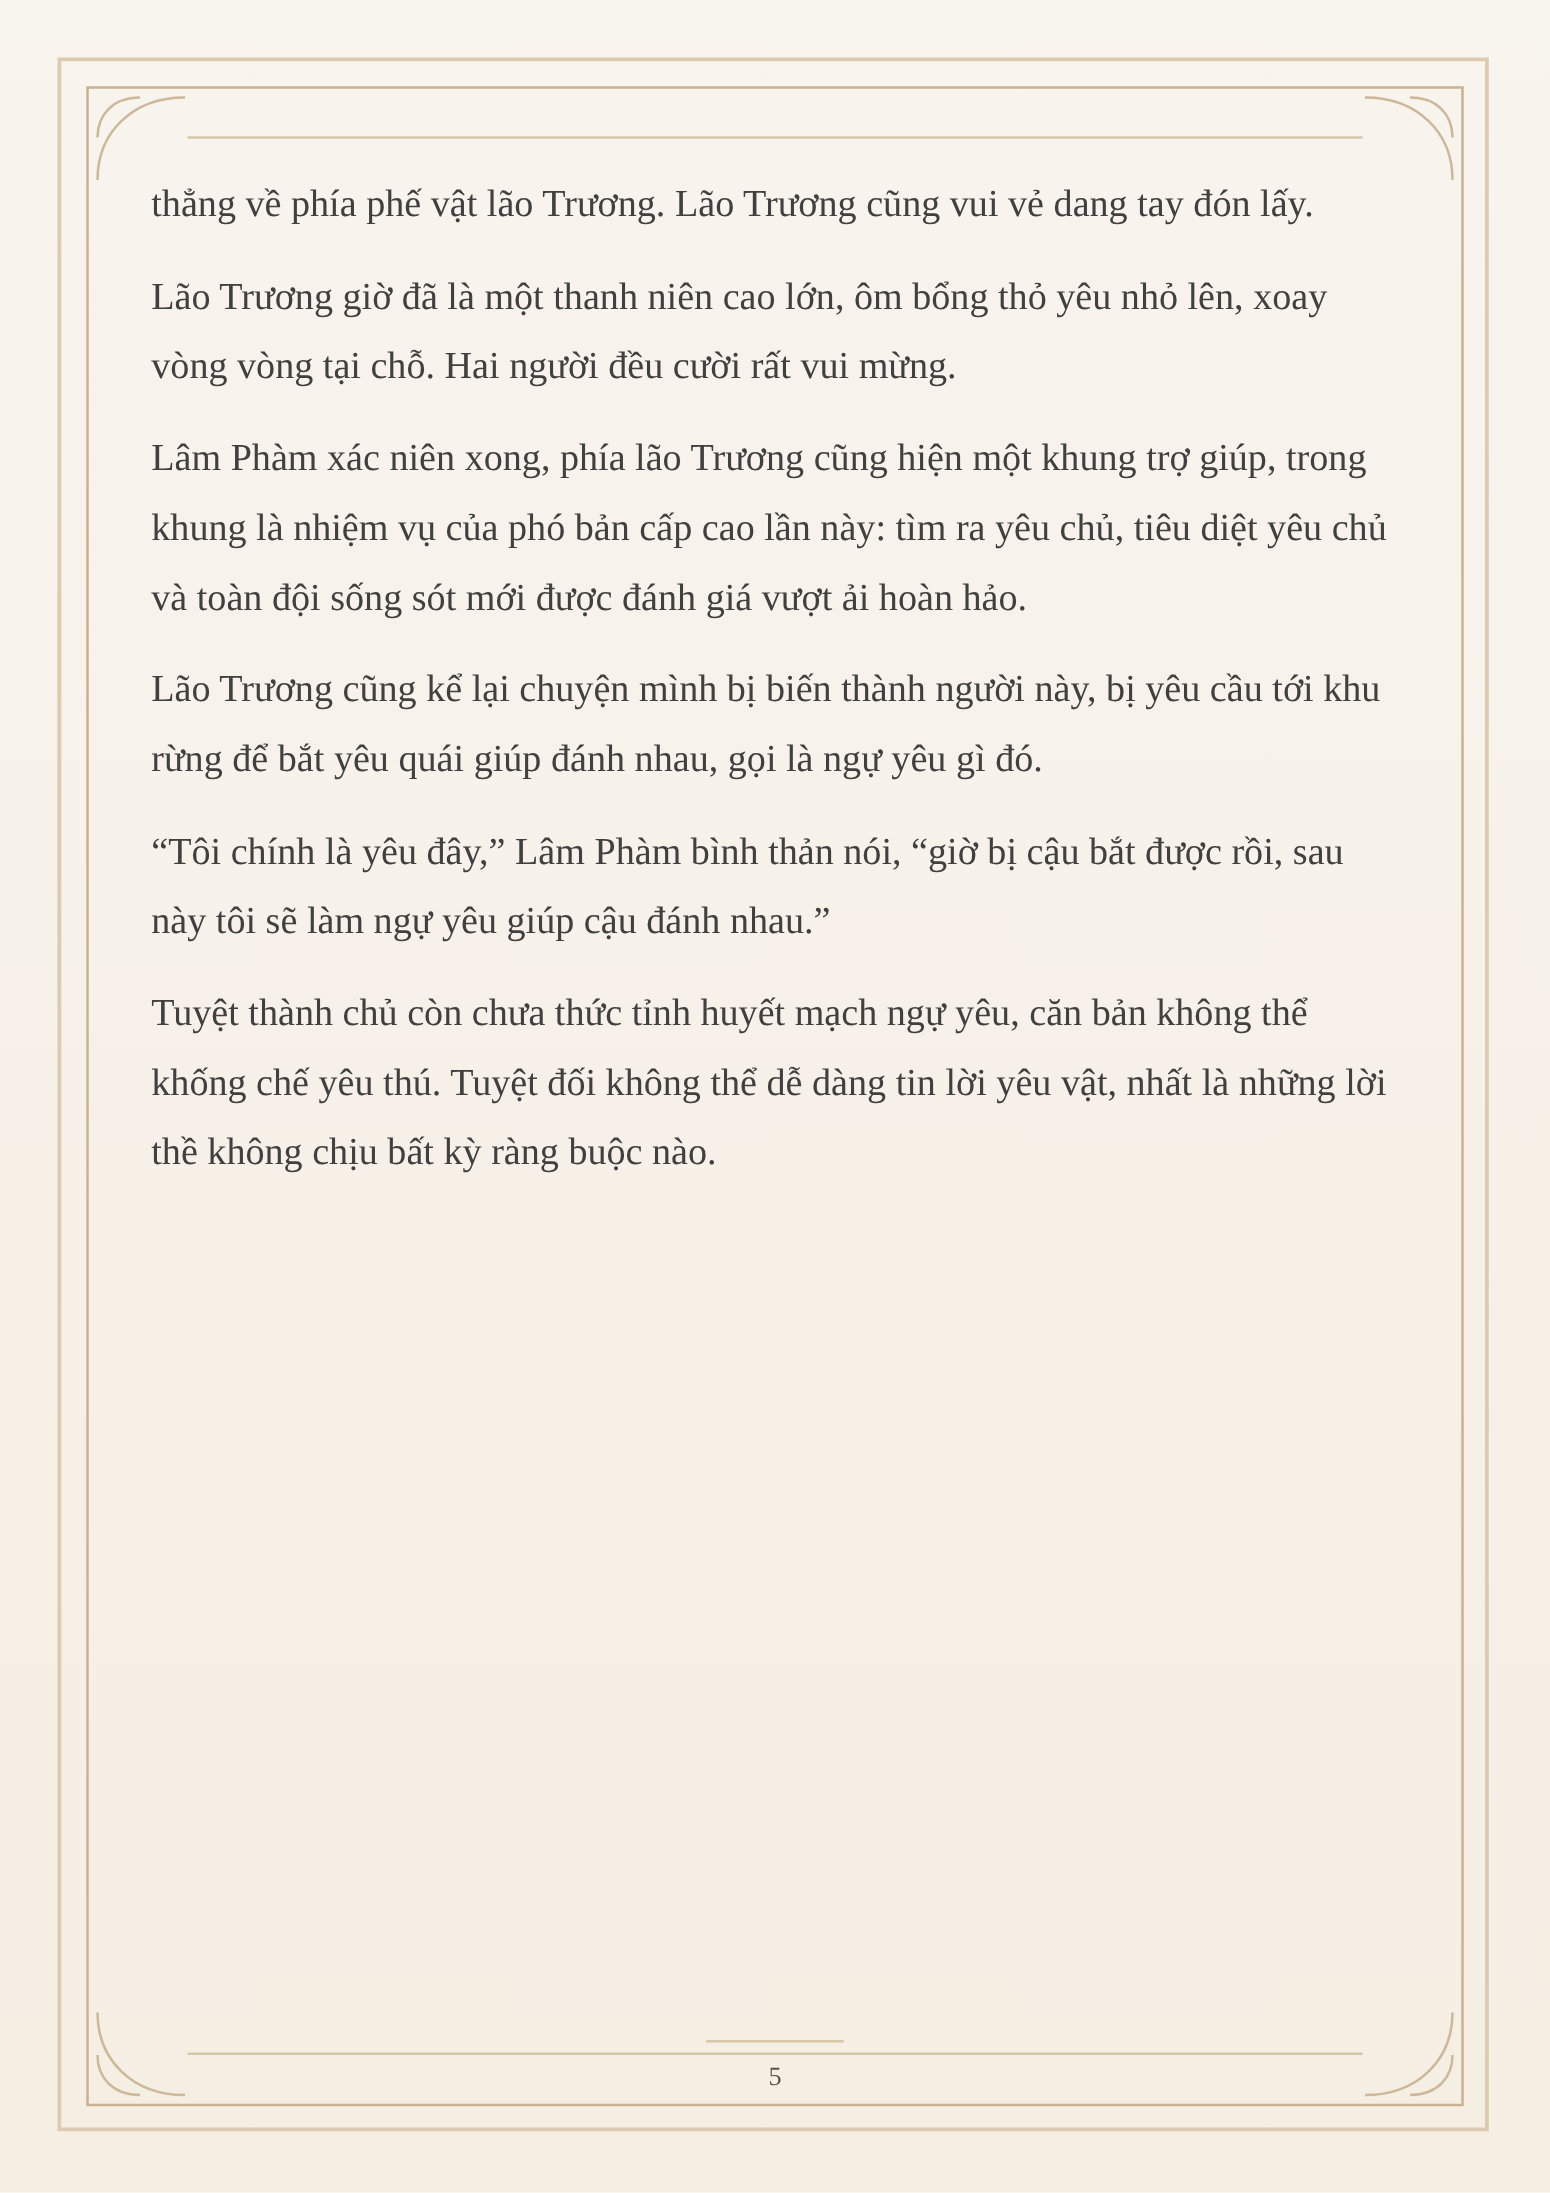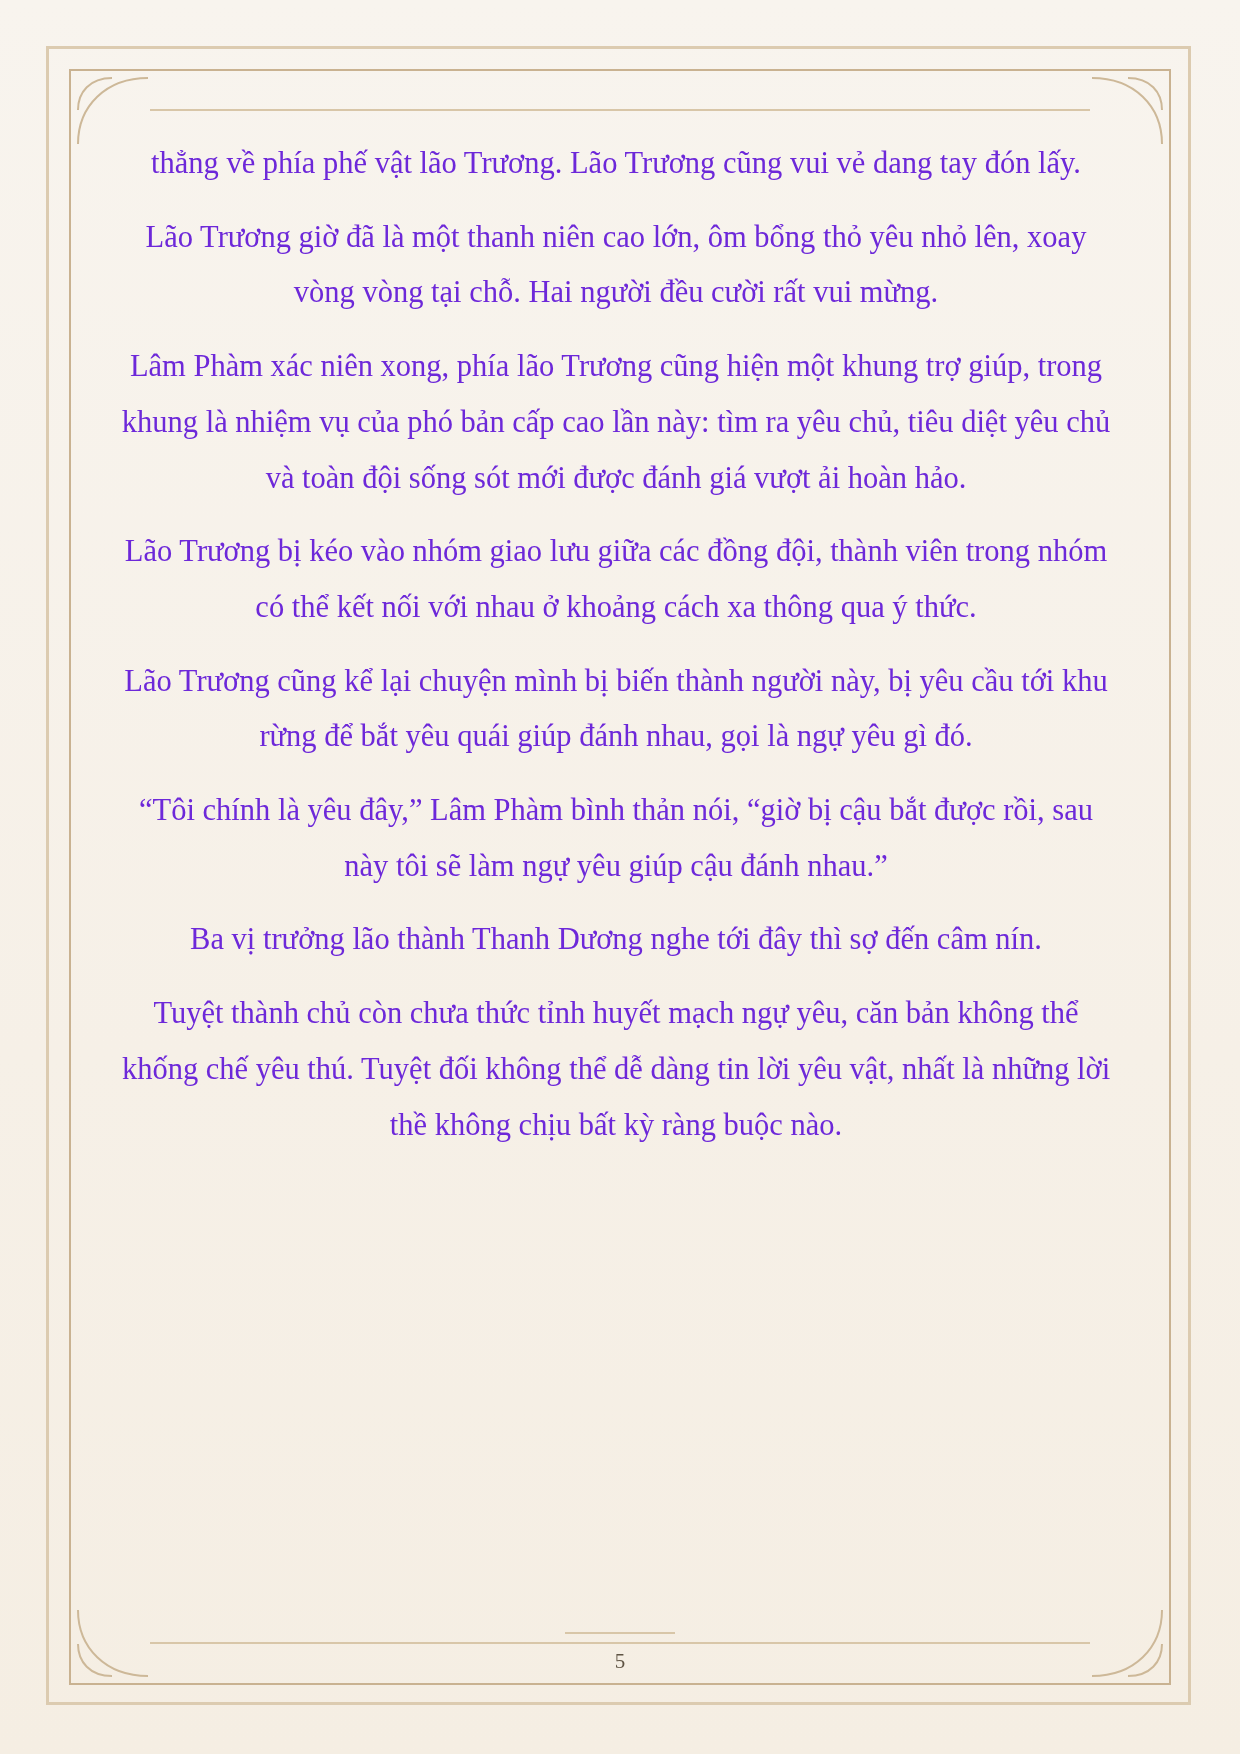--- a/index.html
+++ b/index.html
@@ -21,21 +21,21 @@
   .rule-bottom { left: 150px; top: 1642px; width: 940px; }
   .rule-short { left: 565px; top: 1632px; width: 110px; height: 2px; }
   .corner { position: absolute; width: 90px; height: 90px; }
   .corner svg { display: block; }
   .corner-tl { left: 76px; top: 76px; }
   .corner-tr { left: 1074px; top: 76px; transform: scaleX(-1); }
   .corner-bl { left: 76px; top: 1588px; transform: scaleY(-1); }
   .corner-br { left: 1074px; top: 1588px; transform: scale(-1,-1); }
   .content {
     position: absolute; left: 121px; top: 136px; width: 990px;
-    color: #6d28d9; font-size: 30.5px; line-height: 55.7px; text-align: center;
+    color: #404040; font-size: 30.5px; line-height: 55.7px;
   }
   .content p { margin: 0 0 18px 0; }
   .page-number {
     position: absolute; left: 0; width: 1240px; top: 1647px;
     text-align: center; font-size: 21px; color: #5e5343; line-height: 28px;
   }
 </style>
 </head>
 <body>
 
@@ -66,22 +66,20 @@
       <path d="M2 34 C2 16 14 2 36 2" fill="none" stroke="#cdb898" stroke-width="2"></path>
     </svg>
 </div>
 
 <div class="rule rule-top"></div>
 
 <div class="content">
   <p>thẳng về phía phế vật lão Trương. Lão Trương cũng vui vẻ dang tay đón lấy.</p>
   <p>Lão Trương giờ đã là một thanh niên cao lớn, ôm bổng thỏ yêu nhỏ lên, xoay vòng vòng tại chỗ. Hai người đều cười rất vui mừng.</p>
   <p>Lâm Phàm xác niên xong, phía lão Trương cũng hiện một khung trợ giúp, trong khung là nhiệm vụ của phó bản cấp cao lần này: tìm ra yêu chủ, tiêu diệt yêu chủ và toàn đội sống sót mới được đánh giá vượt ải hoàn hảo.</p>
-  <p>Lão Trương bị kéo vào nhóm giao lưu giữa các đồng đội, thành viên trong nhóm có thể kết nối với nhau ở khoảng cách xa thông qua ý thức.</p>
   <p>Lão Trương cũng kể lại chuyện mình bị biến thành người này, bị yêu cầu tới khu rừng để bắt yêu quái giúp đánh nhau, gọi là ngự yêu gì đó.</p>
   <p>“Tôi chính là yêu đây,” Lâm Phàm bình thản nói, “giờ bị cậu bắt được rồi, sau này tôi sẽ làm ngự yêu giúp cậu đánh nhau.”</p>
-  <p>Ba vị trưởng lão thành Thanh Dương nghe tới đây thì sợ đến câm nín.</p>
   <p>Tuyệt thành chủ còn chưa thức tỉnh huyết mạch ngự yêu, căn bản không thể khống chế yêu thú. Tuyệt đối không thể dễ dàng tin lời yêu vật, nhất là những lời thề không chịu bất kỳ ràng buộc nào.</p>
 </div>
 
 <div class="rule rule-short"></div>
 <div class="rule rule-bottom"></div>
 <div class="page-number">5</div>
 
 </body></html>

